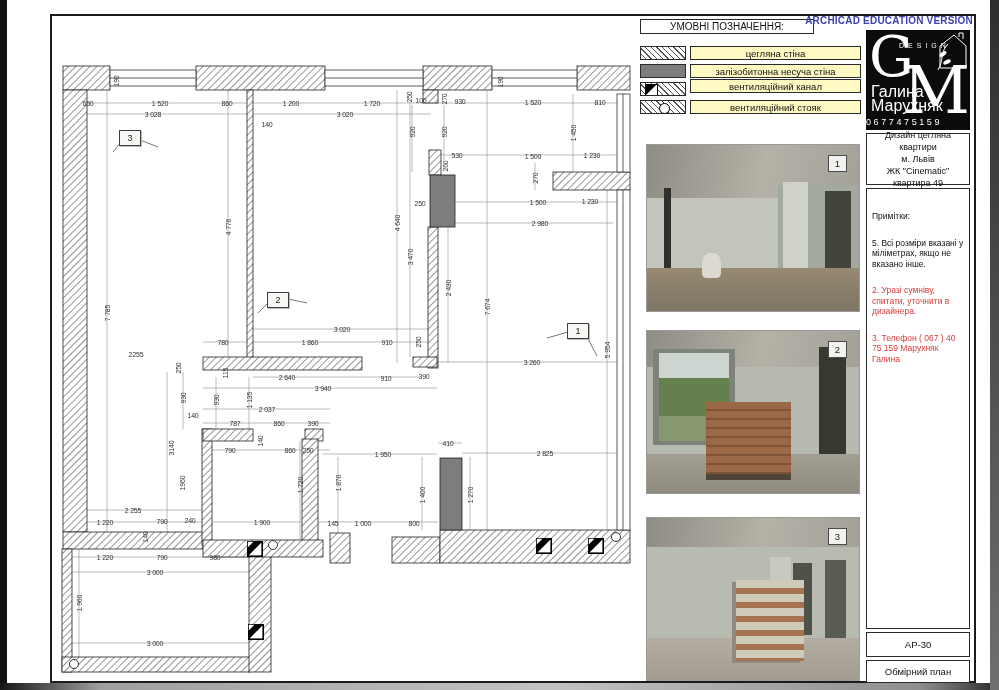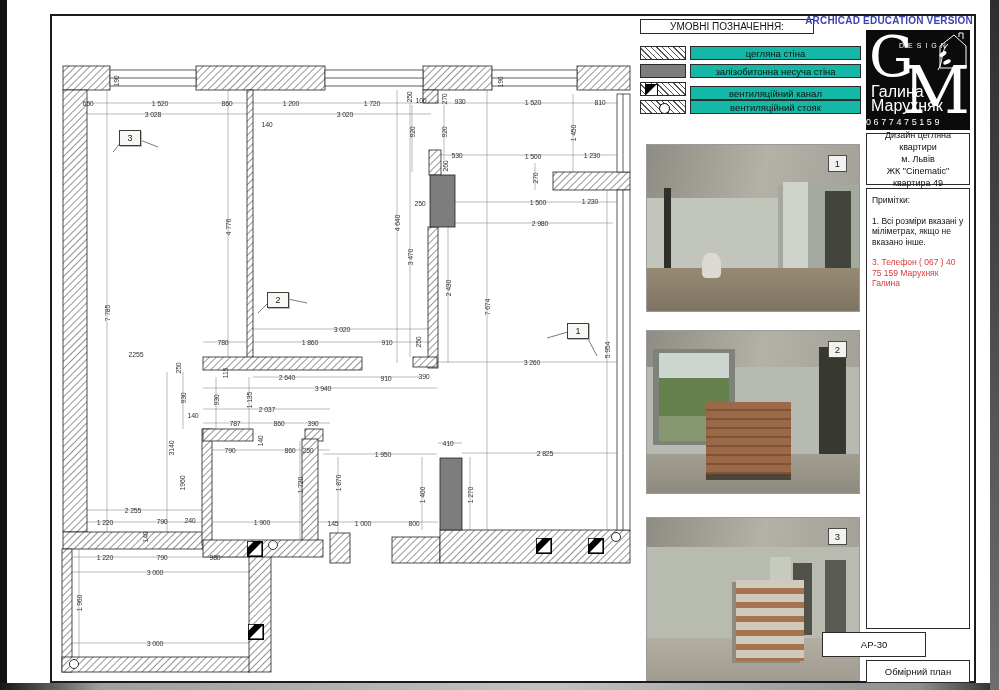--- a/index.html
+++ b/index.html
@@ -20,21 +20,21 @@
           font-size:9px;color:#222;box-shadow:1px 1px 0 #bbb;}
   .watermark{position:absolute;left:700px;top:15px;width:273px;text-align:right;font-size:10px;
           font-weight:bold;color:#3c42b0;letter-spacing:0.2px;}
   
   .box{position:absolute;border:1px solid #2a2a2a;box-sizing:border-box;background:#fff;}
   .legend-title{left:640px;top:19px;width:174px;height:15px;font-size:10px;display:flex;align-items:center;justify-content:center;}
   .swatch{position:absolute;left:640px;width:46px;height:14px;border:1px solid #2a2a2a;box-sizing:border-box;overflow:hidden;}
   .swatch-hatch{background:repeating-linear-gradient(45deg,#ffffff 0 3px,#555 3px 4px);}
   .swatch-gray{background:#7d7d7d;}
   .legend-label{position:absolute;left:690px;width:171px;height:14px;border:1px solid #2a2a2a;box-sizing:border-box;
-          font-size:9.5px;display:flex;align-items:center;justify-content:center;background:#14b8a6;}
+          font-size:9.5px;display:flex;align-items:center;justify-content:center;background:#fef9c3;}
   .mini-vent{position:absolute;left:4px;top:1px;width:11px;height:11px;background:#fff;border:1px solid #000;}
   .mini-vent:before{content:"";position:absolute;left:0;top:0;border-style:solid;border-width:10px 10px 0 0;border-color:#000 transparent transparent transparent;}
   .mini-circ{position:absolute;left:18px;top:2px;width:9px;height:9px;background:#fff;border:1px solid #000;border-radius:50%;}
   .photos-title{left:640px;top:122px;width:221px;height:15px;font-size:10px;display:flex;align-items:center;justify-content:center;}
   
   .photo{position:absolute;left:646px;width:214px;overflow:hidden;background:#a09d92;border:1px solid #9a9a9a;box-sizing:border-box;}
   .photo div{position:absolute;}
   .pmarker{position:absolute;top:10px;right:12px;width:17px;height:15px;background:#f2f2ee;border:1px solid #4a4a4a;
           display:flex;align-items:center;justify-content:center;font-size:9.5px;color:#222;z-index:5;}
   .ceil{left:0;top:0;width:100%;background:linear-gradient(100deg,#8f8d83,#b4b2a7 55%,#a3a198);}
@@ -42,22 +42,22 @@
   
   .logo-box{position:absolute;left:866px;top:30px;width:104px;height:100px;background:#0b0b0b;color:#fff;overflow:hidden;}
   .logo-g{position:absolute;left:3px;top:-6px;font-family:"DejaVu Serif",serif;font-size:56px;}
   .logo-m{position:absolute;right:0px;top:22px;font-family:"DejaVu Serif",serif;font-size:66px;}
   .logo-design{position:absolute;left:33px;top:12px;font-size:7px;letter-spacing:4px;}
   .logo-author{position:absolute;left:5px;top:55px;font-size:16px;line-height:14px;}
   .logo-phone{position:absolute;left:0;bottom:3px;font-size:9px;letter-spacing:2.6px;}
   .house-icon{position:absolute;right:2px;top:2px;}
   .tb-project{left:866px;top:133px;width:104px;height:52px;font-size:9px;line-height:12px;display:flex;align-items:center;justify-content:center;text-align:center;}
   .tb-notes{left:866px;top:188px;width:104px;height:441px;font-size:8.5px;line-height:10.5px;padding:6px 5px;}
-  .tb-notes p{margin:0 0 10px 0;}
-  .tb-code{left:822px;top:632px;width:104px;height:25px;font-size:9.5px;display:flex;align-items:center;justify-content:center;}
+  .tb-notes p{margin:16px 0 10px 0;}
+  .tb-code{left:866px;top:632px;width:104px;height:25px;font-size:9.5px;display:flex;align-items:center;justify-content:center;}
   .tb-name{left:866px;top:660px;width:104px;height:23px;font-size:9.5px;display:flex;align-items:center;justify-content:center;}
 </style>
 </head>
 <body>
 
 <div class="stage">
 
   <div class="left-bar"></div>
   <div class="frame"></div>
 
@@ -282,21 +282,21 @@
 
   <div class="swatch swatch-hatch" style="top:46px"></div>
   <div class="legend-label" style="top:46px">цегляна стіна</div>
 
   <div class="swatch swatch-gray" style="top:64px"></div>
   <div class="legend-label" style="top:64px">залізобитонна несуча стіна</div>
 
   <div class="swatch swatch-hatch" style="top:82px">
     <span class="mini-vent"></span>
   </div>
-  <div class="legend-label" style="top:86px">вентиляційний канал</div>
+  <div class="legend-label" style="top:79px">вентиляційний канал</div>
 
   <div class="swatch swatch-hatch" style="top:100px">
     <span class="mini-circ"></span>
   </div>
   <div class="legend-label" style="top:100px">вентиляційний стояк</div>
 
 
   <div class="photo" style="top:144px;height:168px">
     <div class="ceil" style="height:38%"></div>
     <div style="left:0;top:32%;width:62%;height:44%;background:#c1c5bb"></div>
@@ -356,21 +356,22 @@
     <div>
       <div>Дизайн цегляна квартири</div>
       <div>м. Львів</div>
       <div>ЖК "Cinematic"</div>
       <div>квартира 49</div>
     </div>
   </div>
 
   <div class="box tb-notes">
     <p>Примітки:</p>
-    <p>1. Всі розміри вказані у міліметрах, якщо не вказано інше.</p>
+    <p>5. Всі розміри вказані у міліметрах, якщо не вказано інше.</p>
+    <p style="color:#d93a3a">2. Уразі сумніву, спитати, уточнити в дизайнера.</p>
     <p style="color:#d93a3a">3. Телефон ( 067 ) 40 75 159 Марухняк Галина</p>
   </div>
 
   <div class="box tb-code">АР-30</div>
   <div class="box tb-name">Обмірний план</div>
 
   <div class="watermark">ARCHICAD EDUCATION VERSION</div>
 
   <div class="bottom-strip"></div>
   <div class="right-strip"></div>

